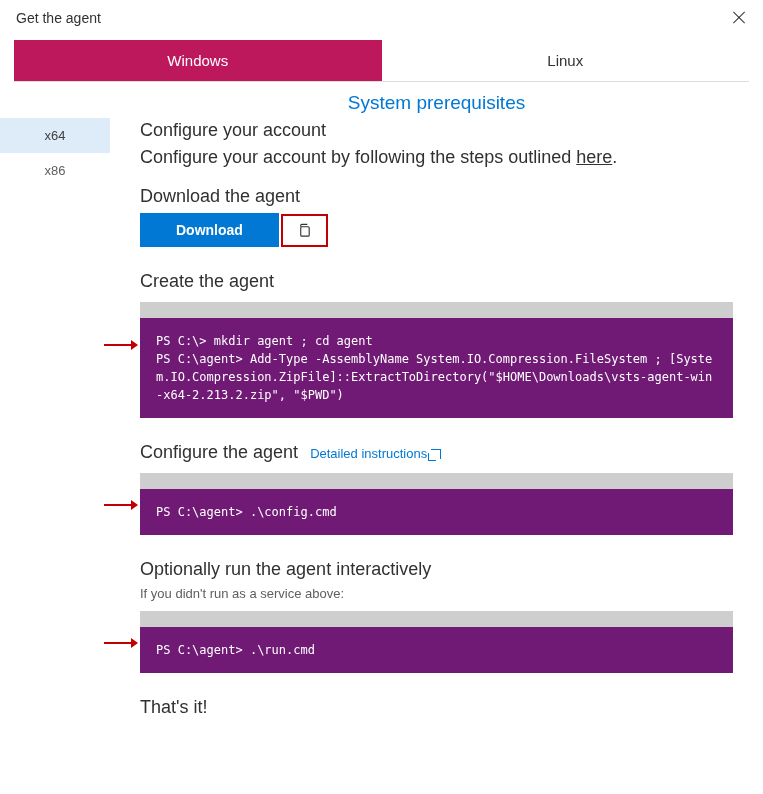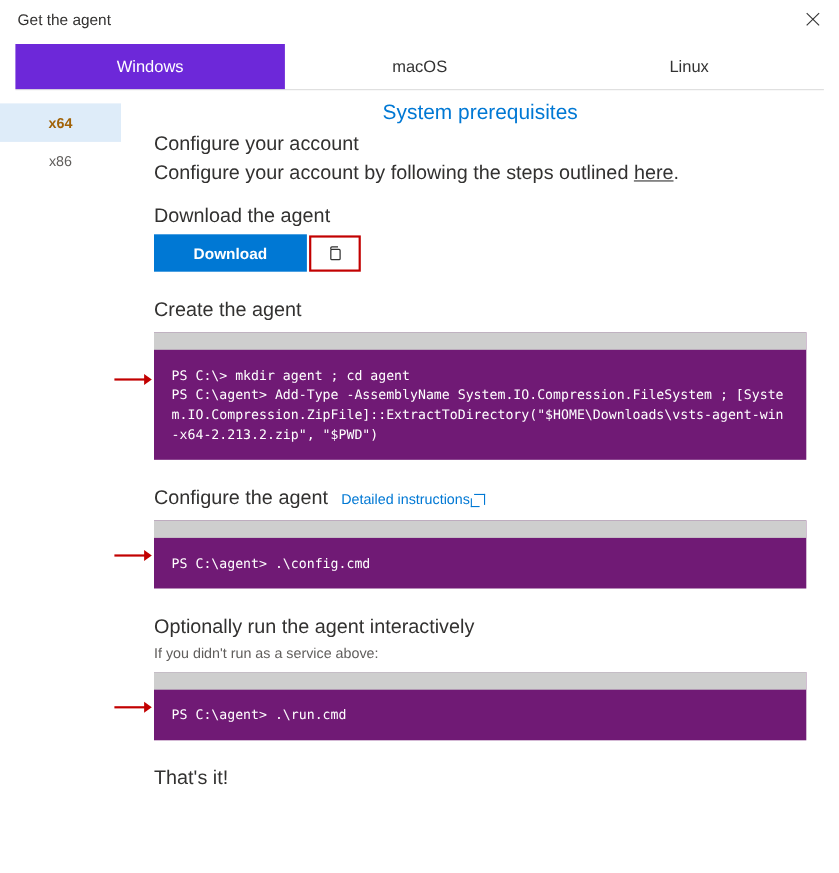--- a/index.html
+++ b/index.html
@@ -45,41 +45,42 @@
     }
     .tab {
       flex: 1;
       text-align: center;
       padding: 12px 0;
       font-size: 15px;
       cursor: pointer;
       color: #333;
     }
     .tab.active {
-      background: #6d28d9;
+      background: #be185d;
       color: #fff;
     }
     .content {
       display: flex;
     }
     .sidebar {
       width: 110px;
       padding-top: 12px;
     }
     .side-item {
       text-align: center;
       padding: 10px 0;
       font-size: 13px;
       cursor: pointer;
       color: #605e5c;
     }
     .side-item.active {
       background: #deecf9;
-      color: #a16207;
-      font-weight: 700;
+      color: #404040;
+      font-weight: 400;
+      margin-top: 24px;
     }
     .main {
       flex: 1;
       padding: 10px 30px 20px 30px;
     }
     .prereq-link {
       text-align: center;
       color: #0078d4;
       font-size: 19px;
       font-weight: 400;
@@ -197,21 +198,20 @@
 </head>
 <body>
 
 <div class="header">
   <div class="header-title">Get the agent</div>
   <div class="close-btn"></div>
 </div>
 
 <div class="tabs">
   <div class="tab active">Windows</div>
-  <div class="tab">macOS</div>
   <div class="tab">Linux</div>
 </div>
 
 <div class="content">
   <div class="sidebar">
     <div class="side-item active">x64</div>
     <div class="side-item">x86</div>
   </div>
 
   <div class="main">

